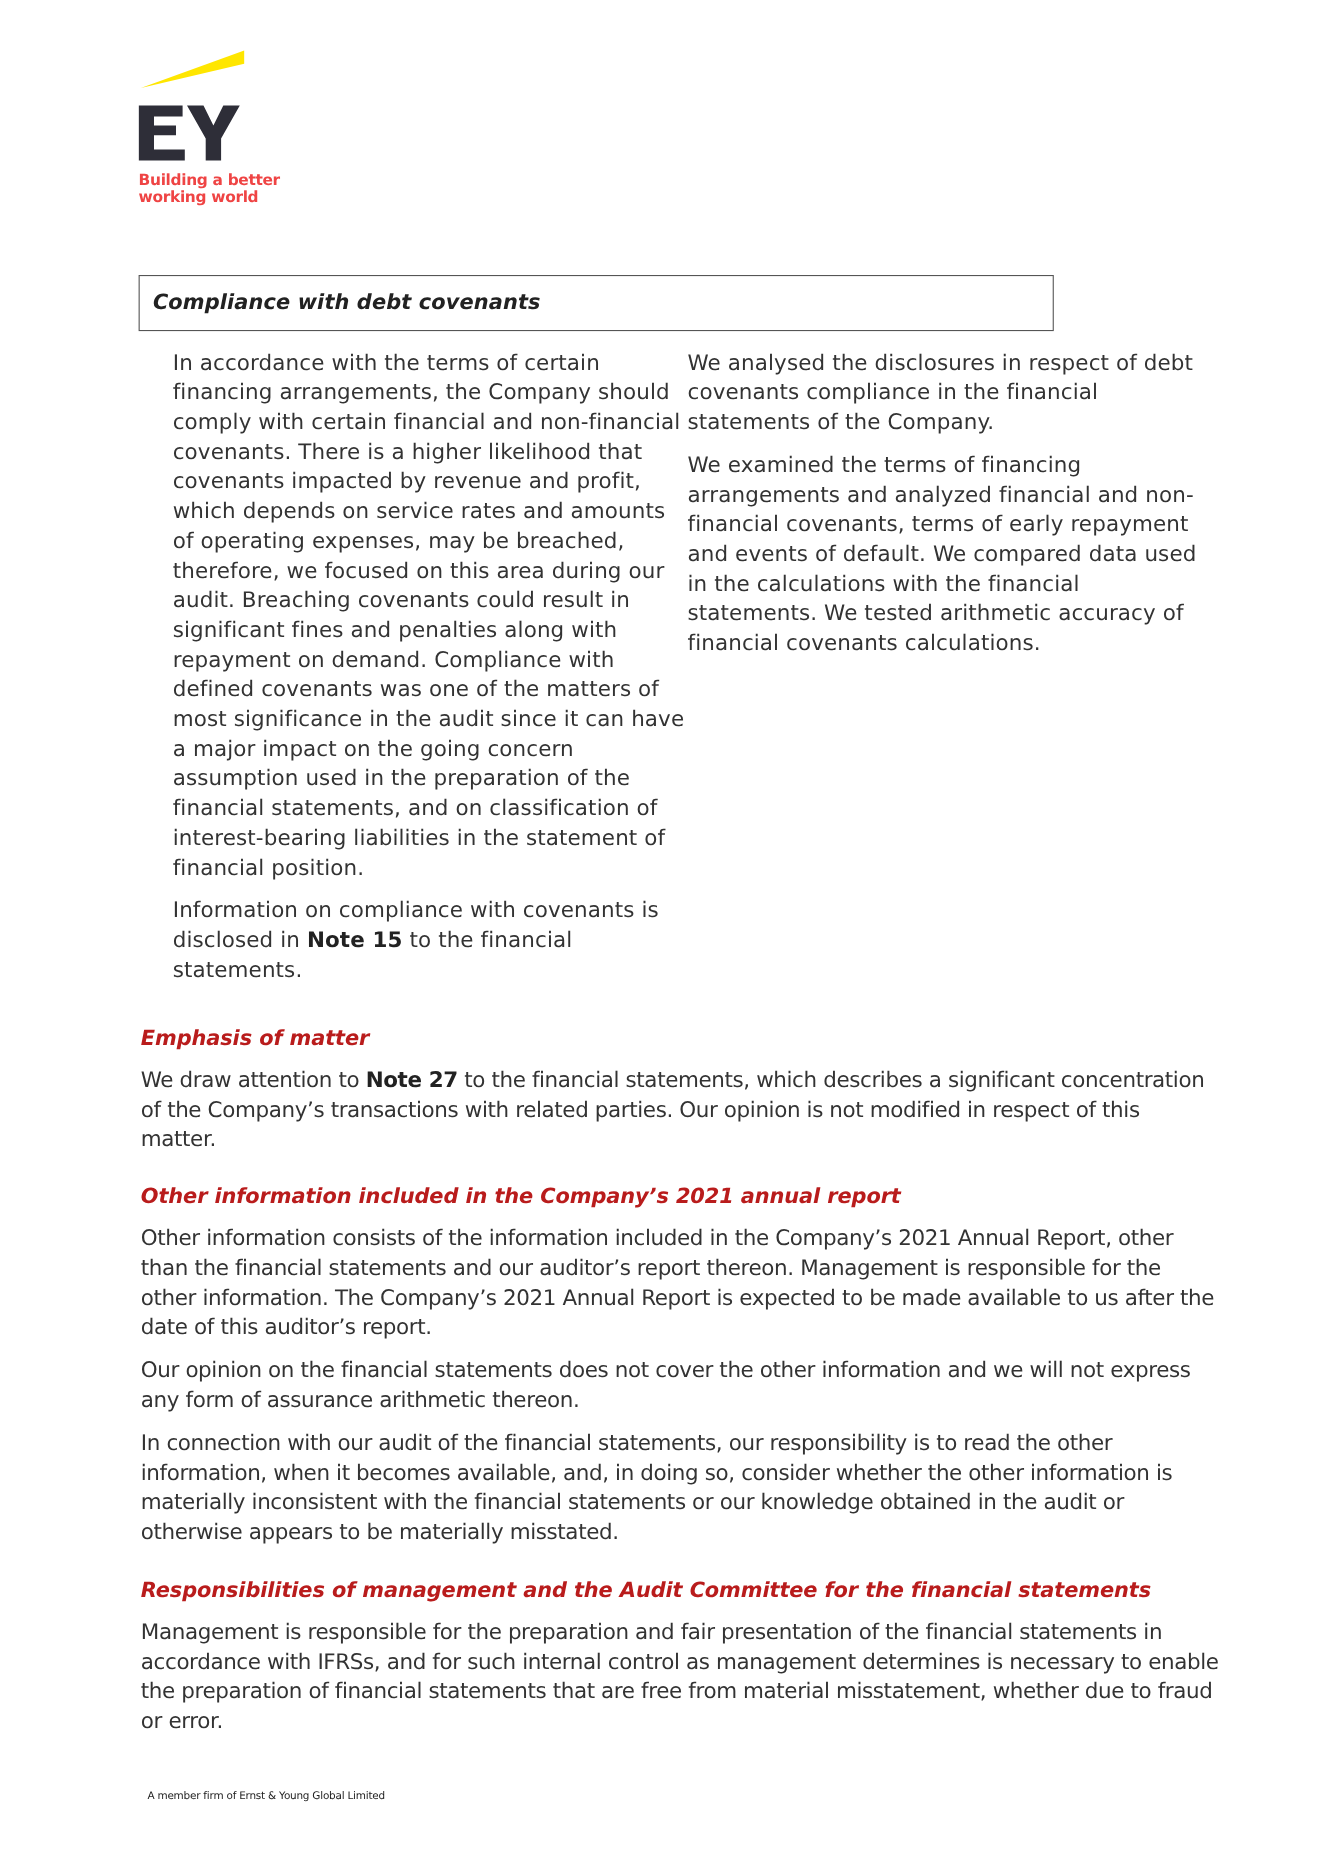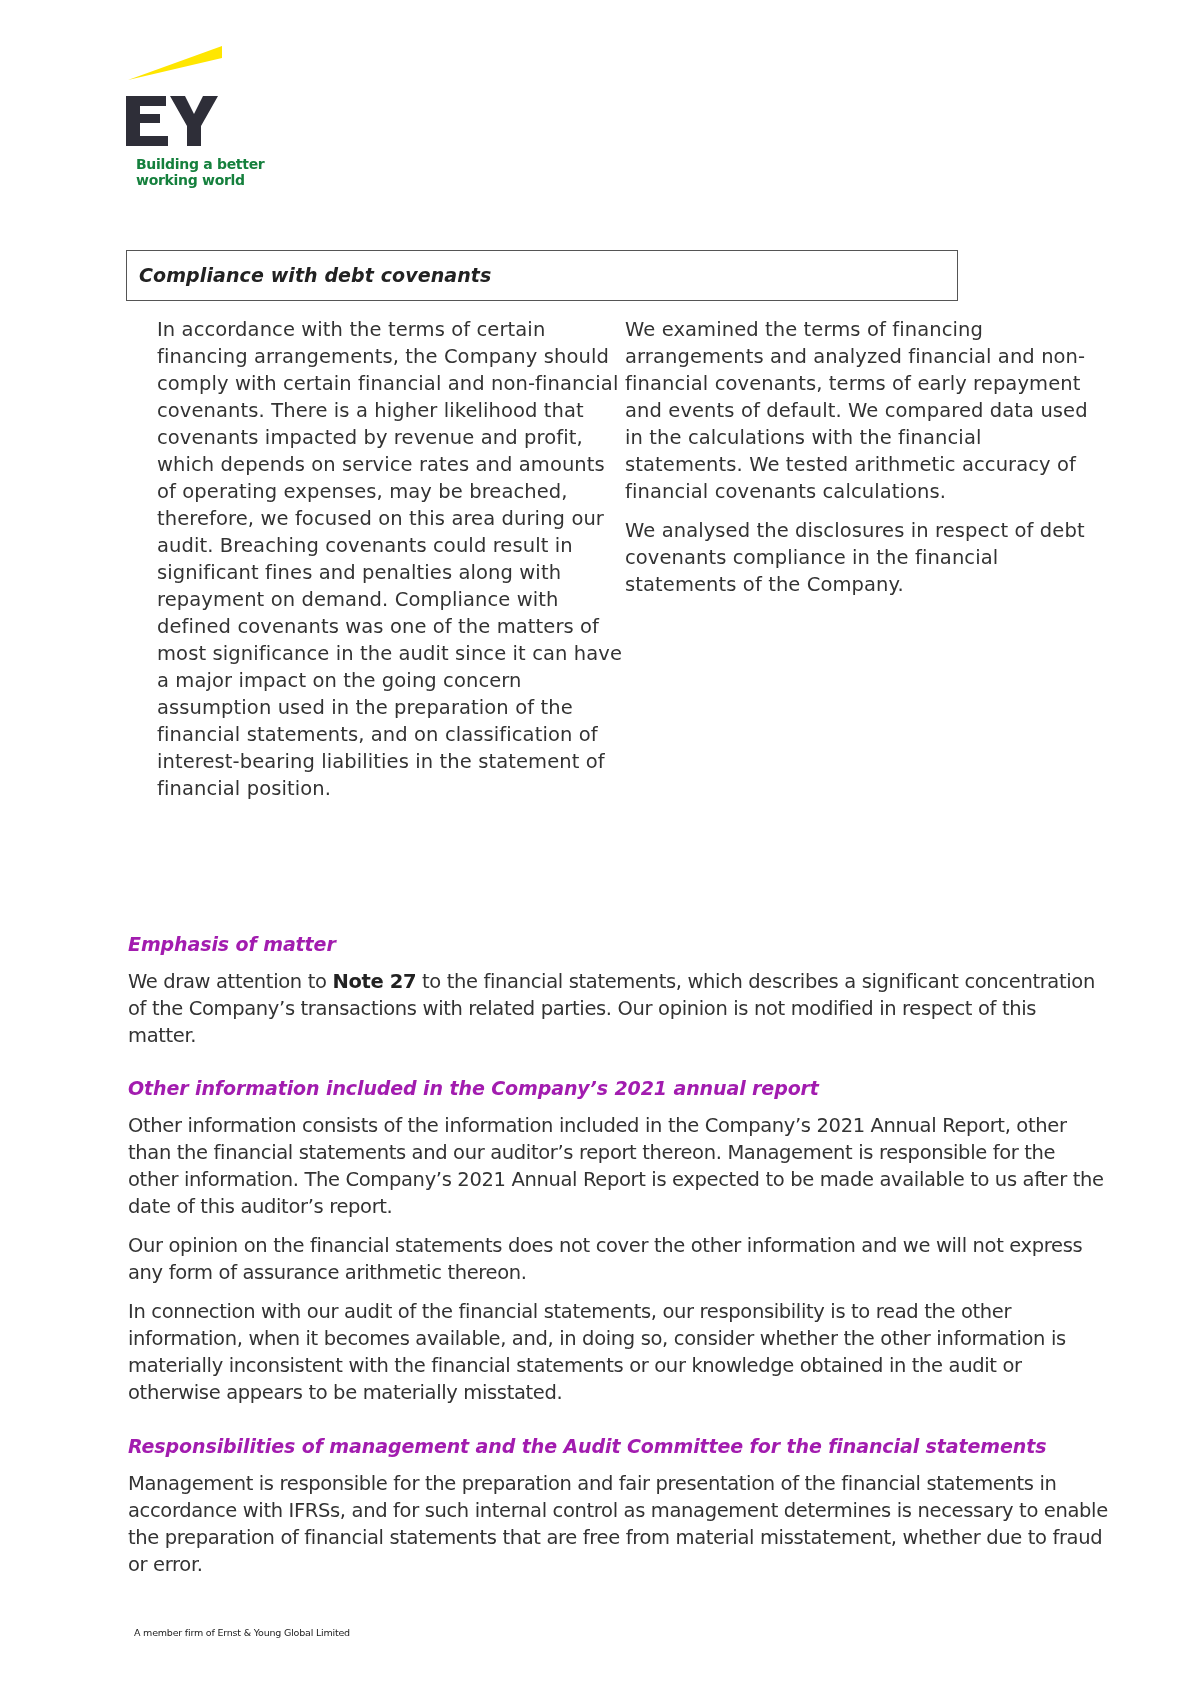--- a/index.html
+++ b/index.html
@@ -24,24 +24,23 @@
     }
     .logo svg { display: block; }
     .tagline {
       position: absolute;
       left: 126px;
       top: 156px;
       font-family: "DejaVu Sans", sans-serif;
       font-weight: bold;
       font-size: 14px;
       line-height: 16px;
-      color: #15803d;
+      color: #ef4444;
       letter-spacing: -0.3px;
       white-space: pre-line;
-      margin-left: 10px;
     }
     .kam-box {
       position: absolute;
       left: 126px;
       top: 250px;
       width: 832px;
       height: 51px;
       border: 1.5px solid #555;
       box-sizing: border-box;
     }
@@ -70,21 +69,21 @@
     .section {
       position: absolute;
       left: 128px;
       width: 980px;
     }
     .section h2 {
       margin: 0 0 10px 0;
       font-size: 19px;
       font-weight: bold;
       font-style: italic;
-      color: #a21caf;
+      color: #b91c1c;
       line-height: 27px;
       letter-spacing: -0.1px;
     }
     .section p {
       margin: 0 0 12px 0;
       font-size: 19.5px;
       line-height: 27px;
       color: #333;
       letter-spacing: -0.35px;
     }
@@ -111,25 +110,26 @@
 </div>
 <div class="tagline">Building a better
 working world</div>
 
 <div class="kam-box">
   <div class="kam-title">Compliance with debt covenants</div>
 </div>
 
 <div class="col col-left">
   <p>In accordance with the terms of certain financing arrangements, the Company should comply with certain financial and non-financial covenants. There is a higher likelihood that covenants impacted by revenue and profit, which depends on service rates and amounts of operating expenses, may be breached, therefore, we focused on this area during our audit. Breaching covenants could result in significant fines and penalties along with repayment on demand. Compliance with defined covenants was one of the matters of most significance in the audit since it can have a major impact on the going concern assumption used in the preparation of the financial statements, and on classification of interest-bearing liabilities in the statement of financial position.</p>
+  <p><span>Information on compliance with covenants is disclosed in </span><span class="b">Note 15</span><span> to the financial statements.</span></p>
 </div>
 
 <div class="col col-right">
+  <p>We analysed the disclosures in respect of debt covenants compliance in the financial statements of the Company.</p>
   <p>We examined the terms of financing arrangements and analyzed financial and non-financial covenants, terms of early repayment and events of default. We compared data used in the calculations with the financial statements. We tested arithmetic accuracy of financial covenants calculations.</p>
-  <p>We analysed the disclosures in respect of debt covenants compliance in the financial statements of the Company.</p>
 </div>
 
 <div class="section" style="top: 931px;">
   <h2>Emphasis of matter</h2>
   <p><span>We draw attention to </span><span class="b">Note 27</span><span> to the financial statements, which describes a significant concentration of the Company’s transactions with related parties. Our opinion is not modified in respect of this matter.</span></p>
 </div>
 
 <div class="section" style="top: 1075px;">
   <h2>Other information included in the Company’s 2021 annual report</h2>
   <p>Other information consists of the information included in the Company’s 2021 Annual Report, other than the financial statements and our auditor’s report thereon. Management is responsible for the other information. The Company’s 2021 Annual Report is expected to be made available to us after the date of this auditor’s report.</p>

